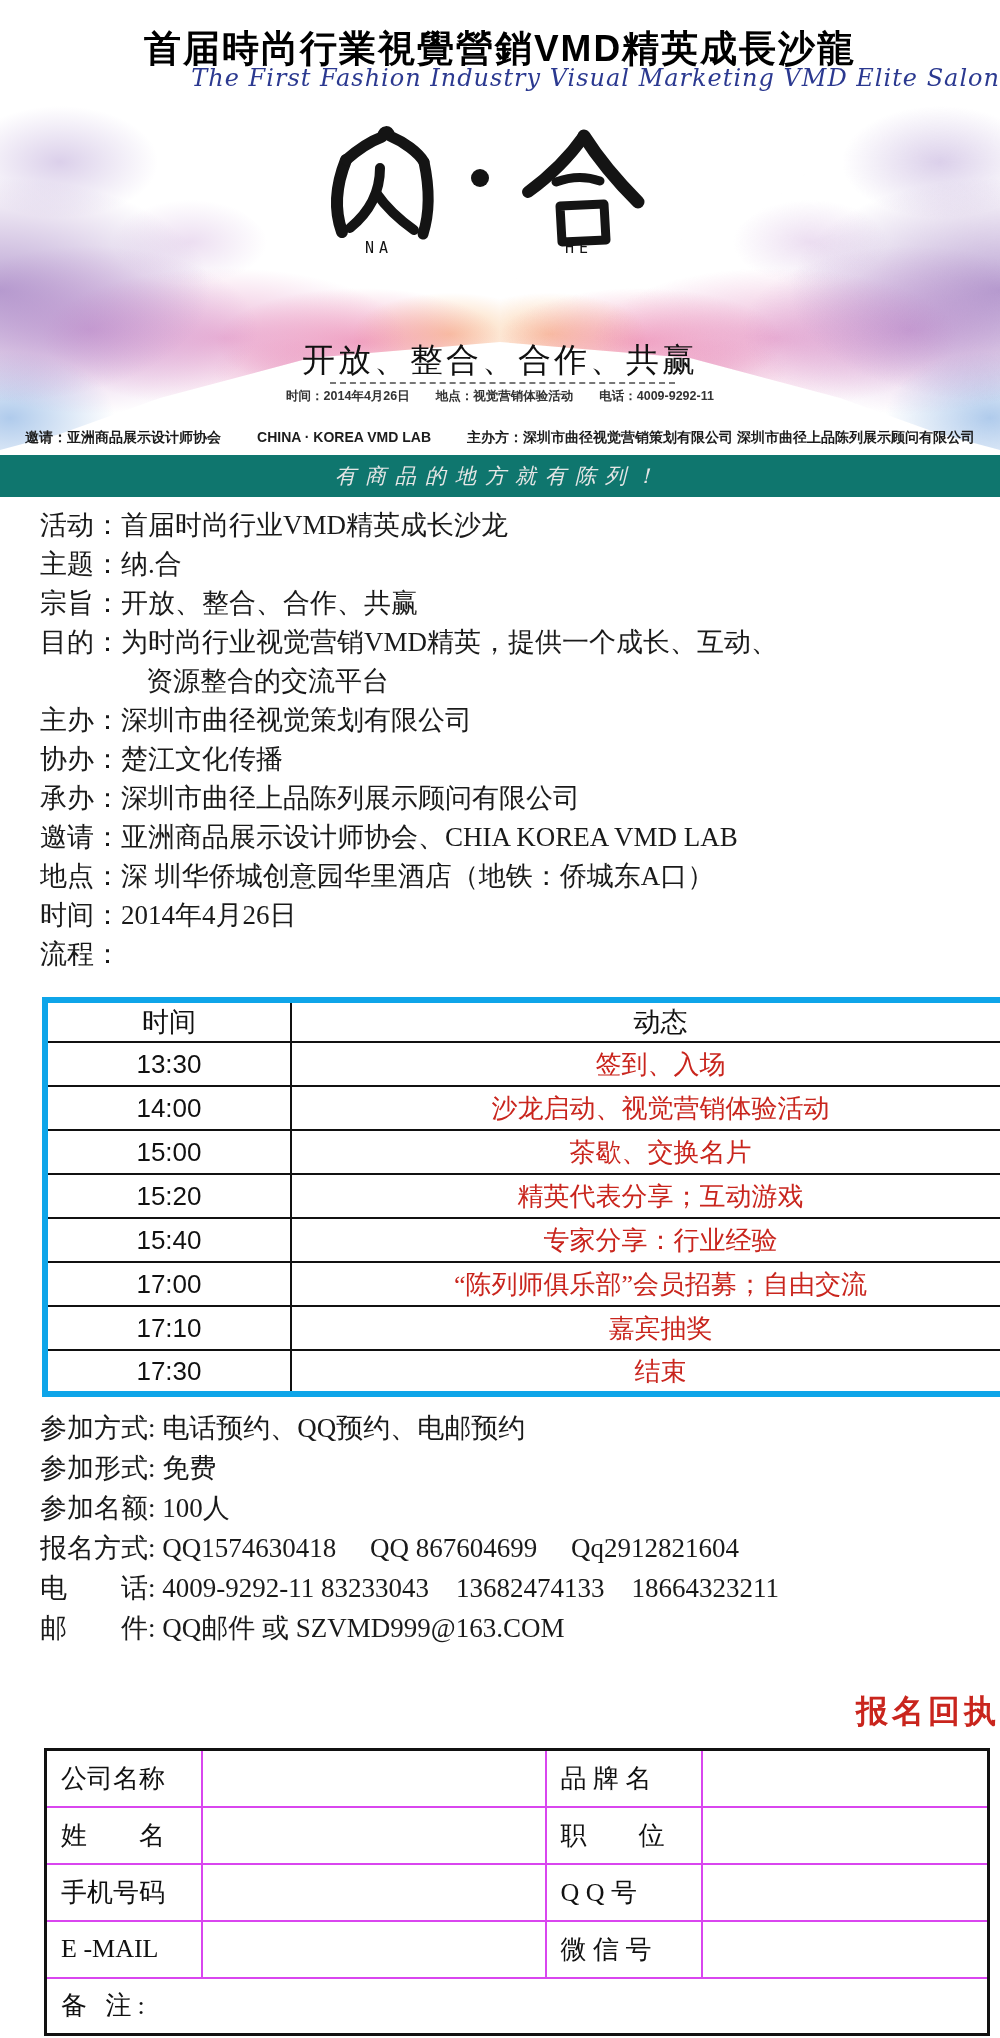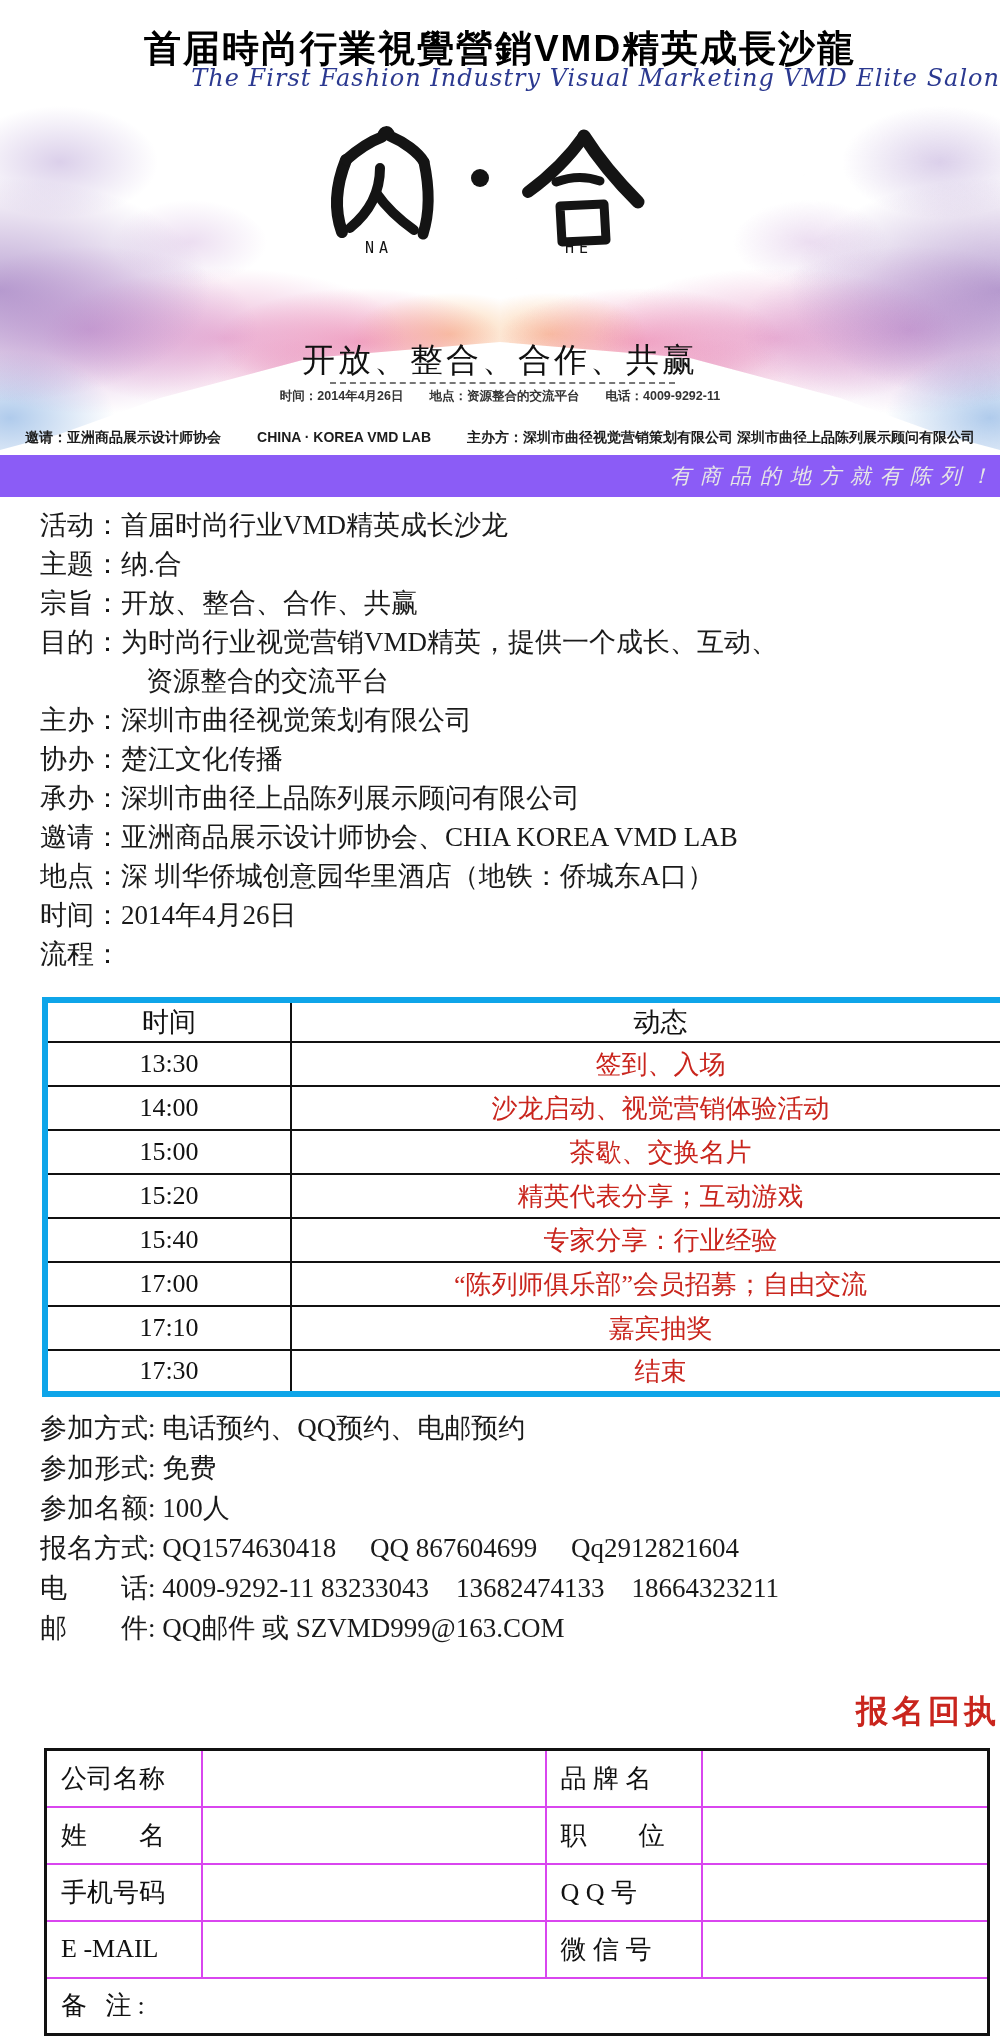--- a/index.html
+++ b/index.html
@@ -60,40 +60,40 @@
     white-space:nowrap;
   }
   .credits {
     position:absolute; top:429px; left:0; width:100%;
     display:flex; justify-content:center; gap:36px;
     font-family:"Liberation Sans", sans-serif; font-size:14px; font-weight:bold; color:#1c1c1c;
     white-space:nowrap;
   }
   .banner {
     position:absolute; top:455px; left:0; width:1000px; height:42px;
-    background:#8b5cf6; display:flex; align-items:center; justify-content:flex-end;
+    background:#0f766e; display:flex; align-items:center; justify-content:center;
   }
   .banner span {
     color:#e6e6e6; font-style:italic; font-size:21px; letter-spacing:9px;
     font-family:"DejaVu Serif", serif;
   }
 
   
   .details { position:absolute; left:40px; top:506px; width:935px; }
   .detail-line { font-size:27px; line-height:39px; white-space:nowrap; }
   .detail-line.indent { padding-left:106px; }
 
   
   .schedule {
     position:absolute; left:42px; top:997px; width:993px;
     border-collapse:collapse; table-layout:fixed; border:6px solid #0ea5e9;
   }
   .schedule td { border:2px solid #111; text-align:center; }
   .schedule td.h   { height:42px; font-size:27px; color:#111; }
-  .schedule td.time{ height:44px; font-family:Liberation Serif, serif; font-size:26px; color:#111; }
+  .schedule td.time{ height:44px; font-family:Liberation Sans, sans-serif; font-size:26px; color:#111; }
   .schedule td.act { font-size:26px; color:#c9251d; }
 
   
   .signup { position:absolute; left:40px; top:1408px; width:950px; }
   .signup-line { font-size:27px; line-height:40px; white-space:nowrap; }
   .form-title {
     position:absolute; top:1690px; left:0; width:100%; text-align:right;
     font-size:32px; font-weight:600; letter-spacing:4px; color:#c9251d;
   }
 
@@ -137,21 +137,21 @@
     </g>
     <text x="45" y="133">NA</text>
     <text x="245" y="133">HE</text>
   </svg>
 
   <div class="slogan">开放、整合、合作、共赢</div>
   <div class="sep"></div>
 
   <div class="infobar">
     <span>时间：2014年4月26日</span>
-    <span>地点：资源整合的交流平台</span>
+    <span>地点：视觉营销体验活动</span>
     <span>电话：4009-9292-11</span>
   </div>
 
   <div class="credits">
     <span>邀请：亚洲商品展示设计师协会</span>
     <span>CHINA · KOREA VMD LAB</span>
     <span>主办方：深圳市曲径视觉营销策划有限公司 深圳市曲径上品陈列展示顾问有限公司</span>
   </div>
 
   <div class="banner">

